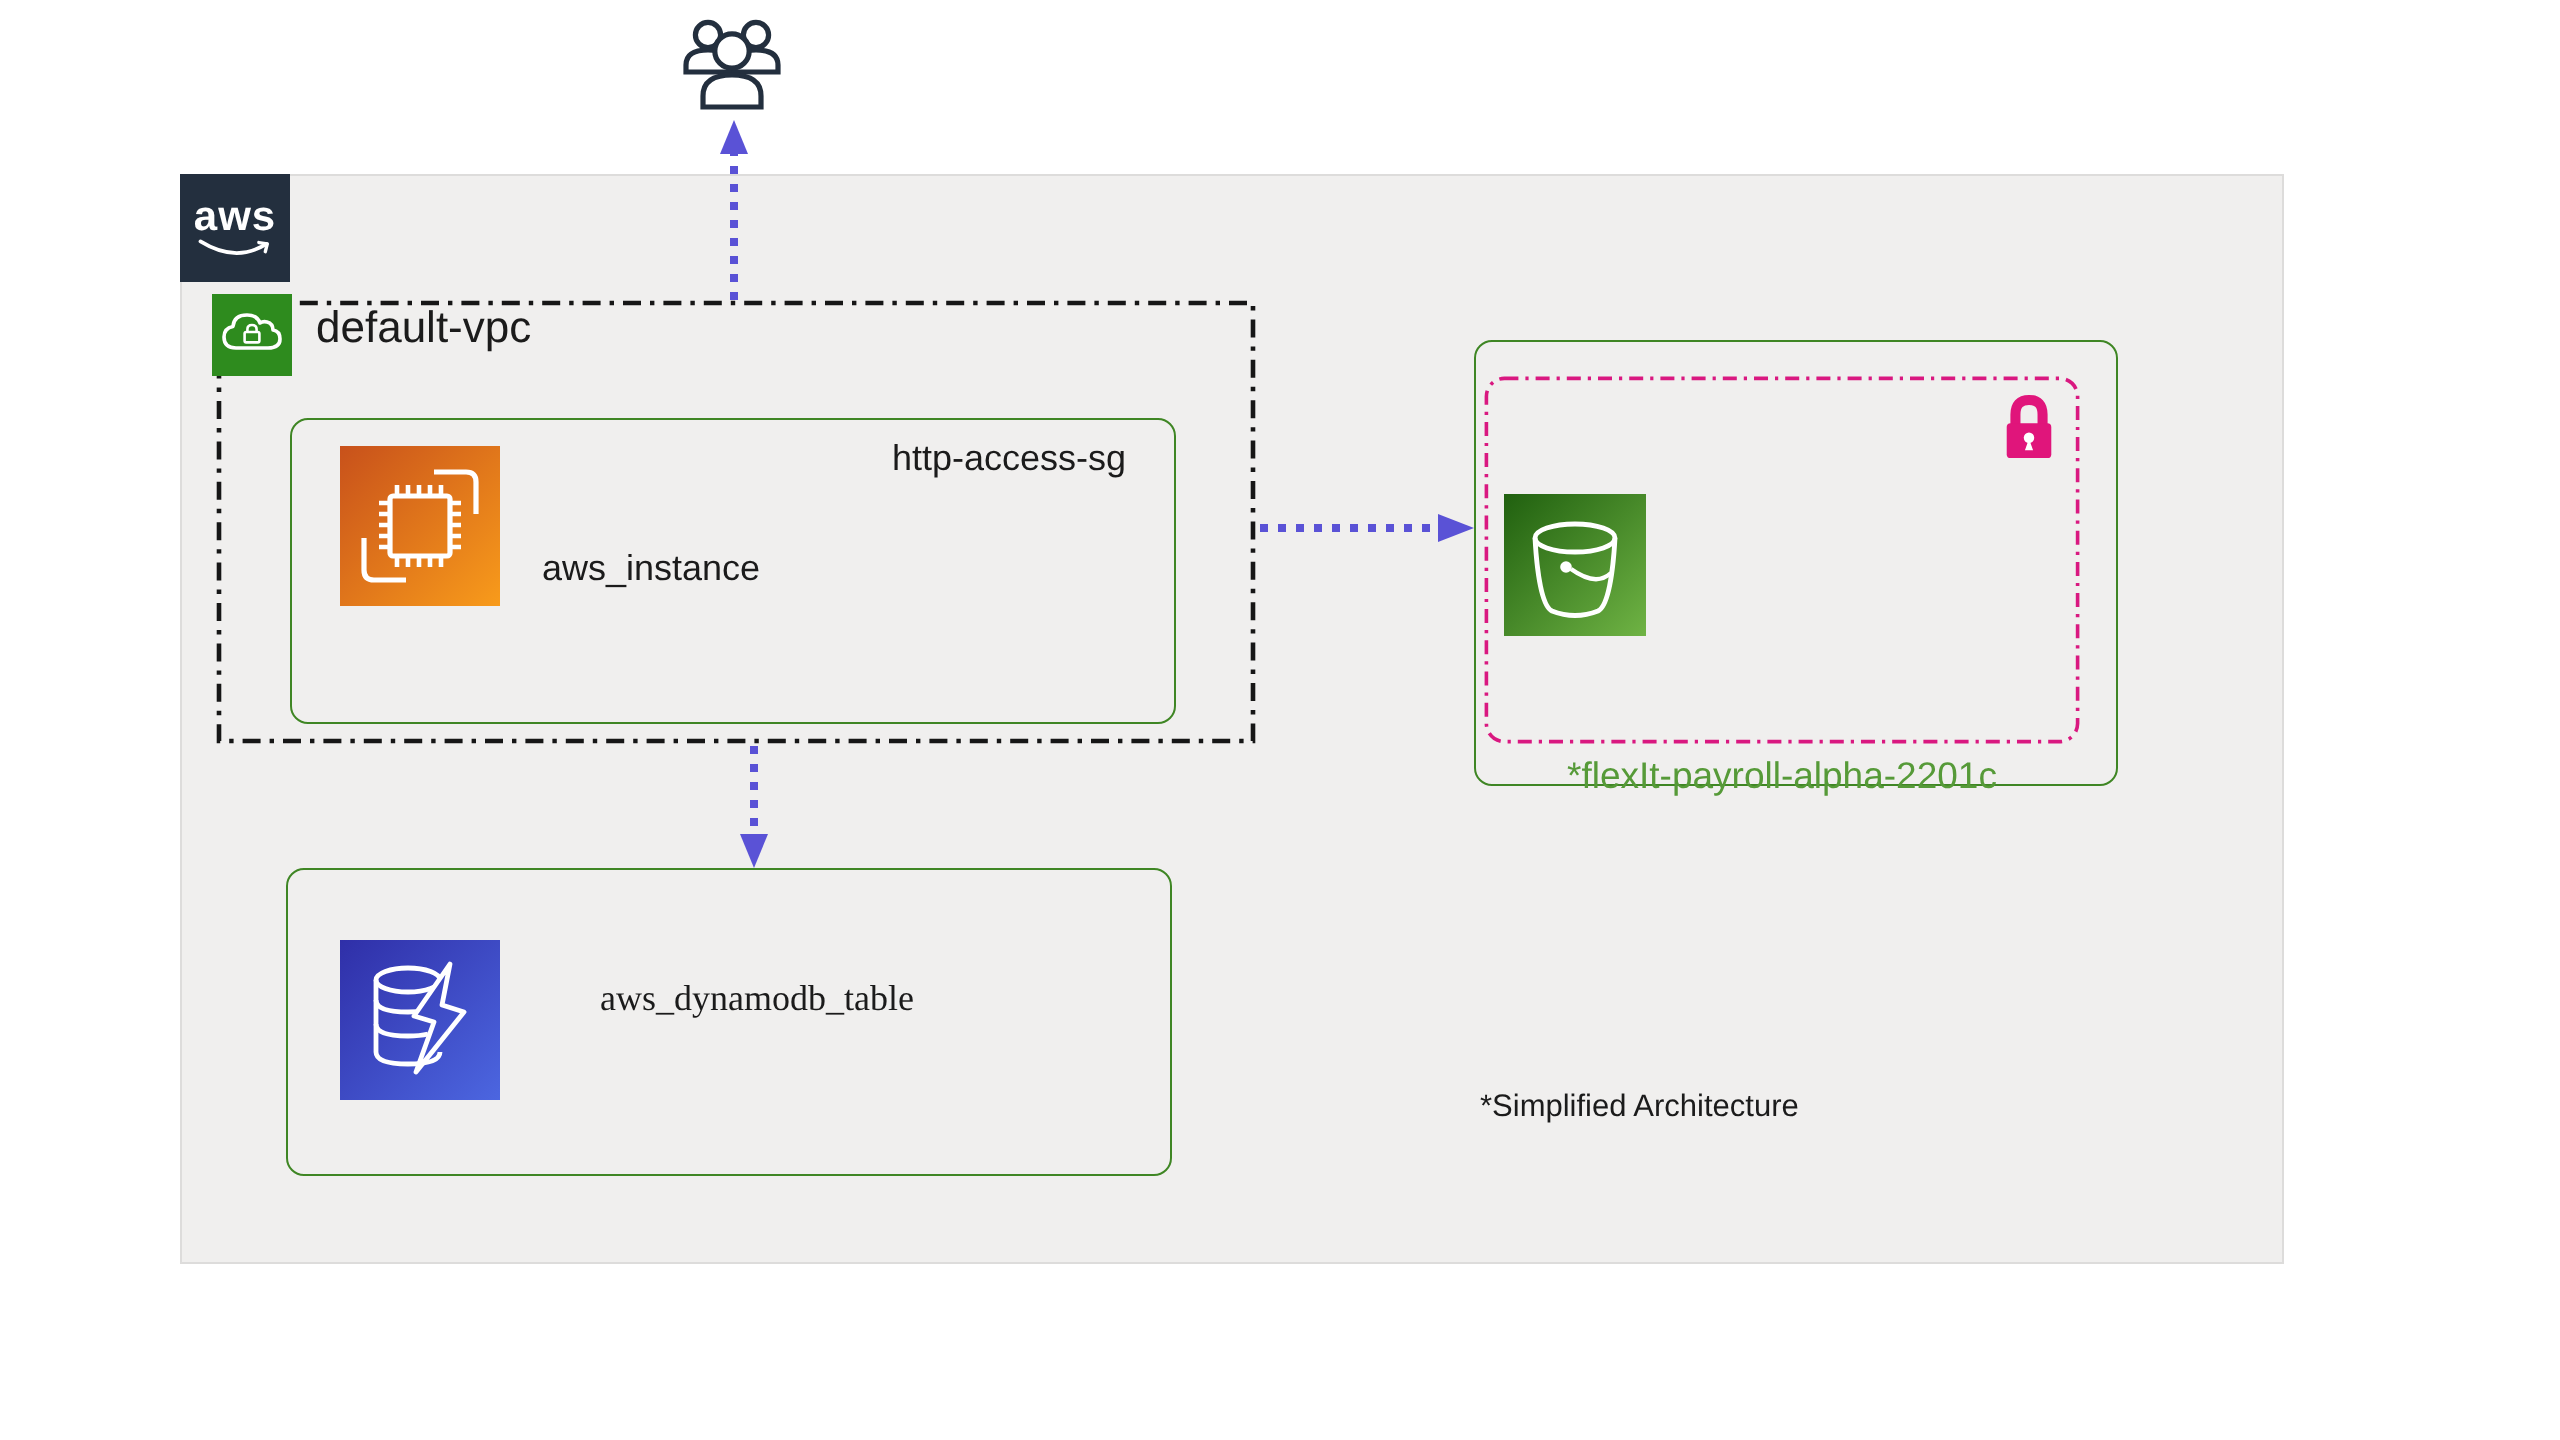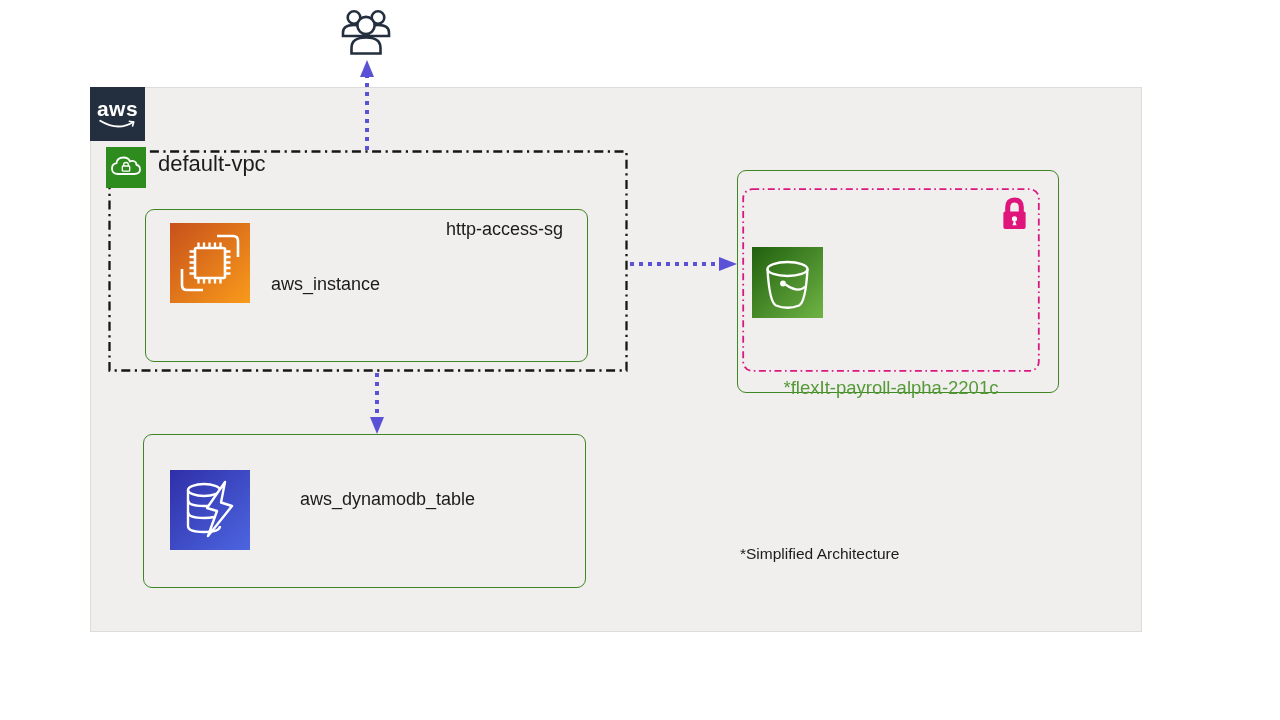--- a/index.html
+++ b/index.html
@@ -64,21 +64,21 @@
     left: 742px; top: 341px; width: 298px; text-align: center;
     font-size: 18.5px; color: #569a38; z-index: 4; margin-top: 36px;
   }
 
   
   .ddb-box {
     left: 143px; top: 434px; width: 443px; height: 154px;
     border: 1.6px solid #3f8624; border-radius: 9px; z-index: 2;
   }
   .ddb-icon { left: 170px; top: 470px; width: 80px; height: 80px; z-index: 4; }
-  .ddb-text { left: 300px; top: 485px; }
+  .ddb-text { left: 300px; top: 485px; font-family: Liberation Serif, serif; }
 
   
   .notes { left: 740px; top: 543px; font-size: 15.5px; line-height: 22.3px; z-index: 4; }
 
   .users-icon { left: 337px; top: 8px; width: 58px; height: 48px; z-index: 4; }
 
   .arrows { left: 0; top: 0; width: 1280px; height: 720px; z-index: 6; pointer-events: none; }
   svg { display: block; }
 </style>
 </head>

